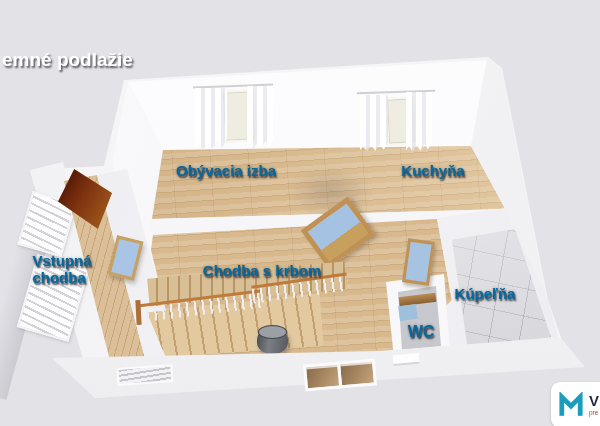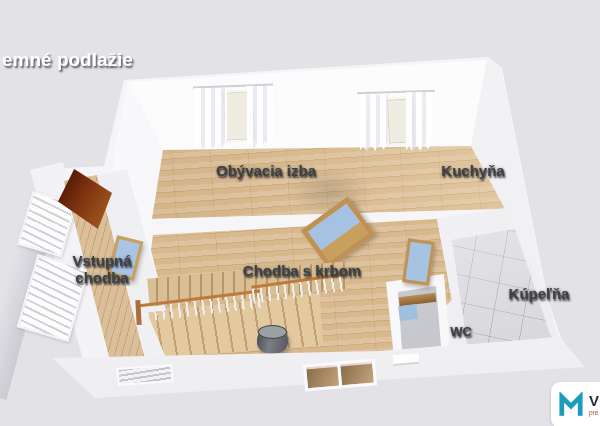--- a/index.html
+++ b/index.html
@@ -98,23 +98,23 @@
     background:linear-gradient(180deg,#fcfcfe,#ededf0);}
   .vent{position:absolute;left:117px;top:366px;width:52px;height:14px;transform:rotate(-4deg);
     border:2px solid #fafafc;background:repeating-linear-gradient(175deg,#c6c6cc 0 2px,#f2f2f5 2px 5px);}
   .front-win{position:absolute;width:32px;height:21px;transform:rotate(-5deg);
     border:3px solid #fafafc;background:linear-gradient(120deg,#8a6a48,#c2a47c);
     box-shadow:inset 0 2px 0 rgba(255,255,255,.7);}
   .front-sliver{position:absolute;left:393px;top:354px;width:26px;height:9px;transform:rotate(-5deg);
     background:#fdfdfe;border-bottom:2px solid #d5d5da;}
 
   
-  .room-label{position:absolute;transform:translate(-50%,-50%);color:#404040;font-weight:bold;
-    font-size:15px;white-space:nowrap;text-align:center;line-height:1.12;
-    text-shadow:1px 2px 2px rgba(45,45,52,.92),0 0 3px rgba(45,45,52,.4);pointer-events:none;margin-left:40px;}
+  .room-label{position:absolute;transform:translate(-50%,-50%);color:#0369a1;font-weight:bold;
+    font-size:15px;white-space:nowrap;line-height:1.12;
+    text-shadow:1px 2px 2px rgba(45,45,52,.92),0 0 3px rgba(45,45,52,.4);pointer-events:none;}
   .page-title{position:absolute;left:2px;top:13px;color:#fff;font-weight:bold;font-size:19px;
     text-shadow:1.5px 1.5px 2px rgba(75,75,82,.95);margin-top:36px;}
 
   
   .logo-badge{position:absolute;left:551px;top:382px;width:86px;height:46px;background:#fff;
     border-radius:9px;box-shadow:0 1px 3px rgba(0,0,0,.18);display:flex;align-items:center;
     padding-left:7px;box-sizing:border-box;gap:5px;}
   .logo-text{display:flex;flex-direction:column;line-height:1;}
   .logo-name{font-size:15px;font-weight:800;color:#1d2b3a;letter-spacing:.2px;}
   .logo-sub{font-size:6.5px;color:#a84b33;margin-top:2px;}
@@ -179,22 +179,22 @@
   <div class="layer front-wall"></div>
   <div class="vent"></div>
   <div class="front-win" style="left:304px;top:363px;"></div>
   <div class="front-win" style="left:338px;top:360px;"></div>
   <div class="front-sliver"></div>
 
   <div class="room-label" style="left:226px;top:171px;">Obývacia izba</div>
   <div class="room-label" style="left:62px;top:270px;"><span>Vstupná</span><br><span>chodba</span></div>
   <div class="room-label" style="left:433px;top:171px;">Kuchyňa</div>
   <div class="room-label" style="left:262px;top:271px;">Chodba s krbom</div>
-  <div class="room-label" style="left:421px;top:332px;font-size:13px;">WC</div>
-  <div class="room-label" style="left:499px;top:294px;">Kúpeľňa</div>
+  <div class="room-label" style="left:421px;top:332px;font-size:16px;">WC</div>
+  <div class="room-label" style="left:485px;top:294px;">Kúpeľňa</div>
 
   <div class="page-title">emné podlažie</div>
 
   <div class="logo-badge">
     <svg width="26" height="26" viewBox="0 0 24 24">
       <polyline points="3.5,22 3.5,4.5 12,13 20.5,4.5 20.5,22" fill="none" stroke="#1b9dbd" stroke-width="4.4"></polyline>
       <polyline points="3.5,22 3.5,4.5 12,13 20.5,4.5 20.5,22" fill="none" stroke="#1b9dbd" stroke-width="1"></polyline>
     </svg>
     <div class="logo-text">
       <span class="logo-name">Viz</span>

